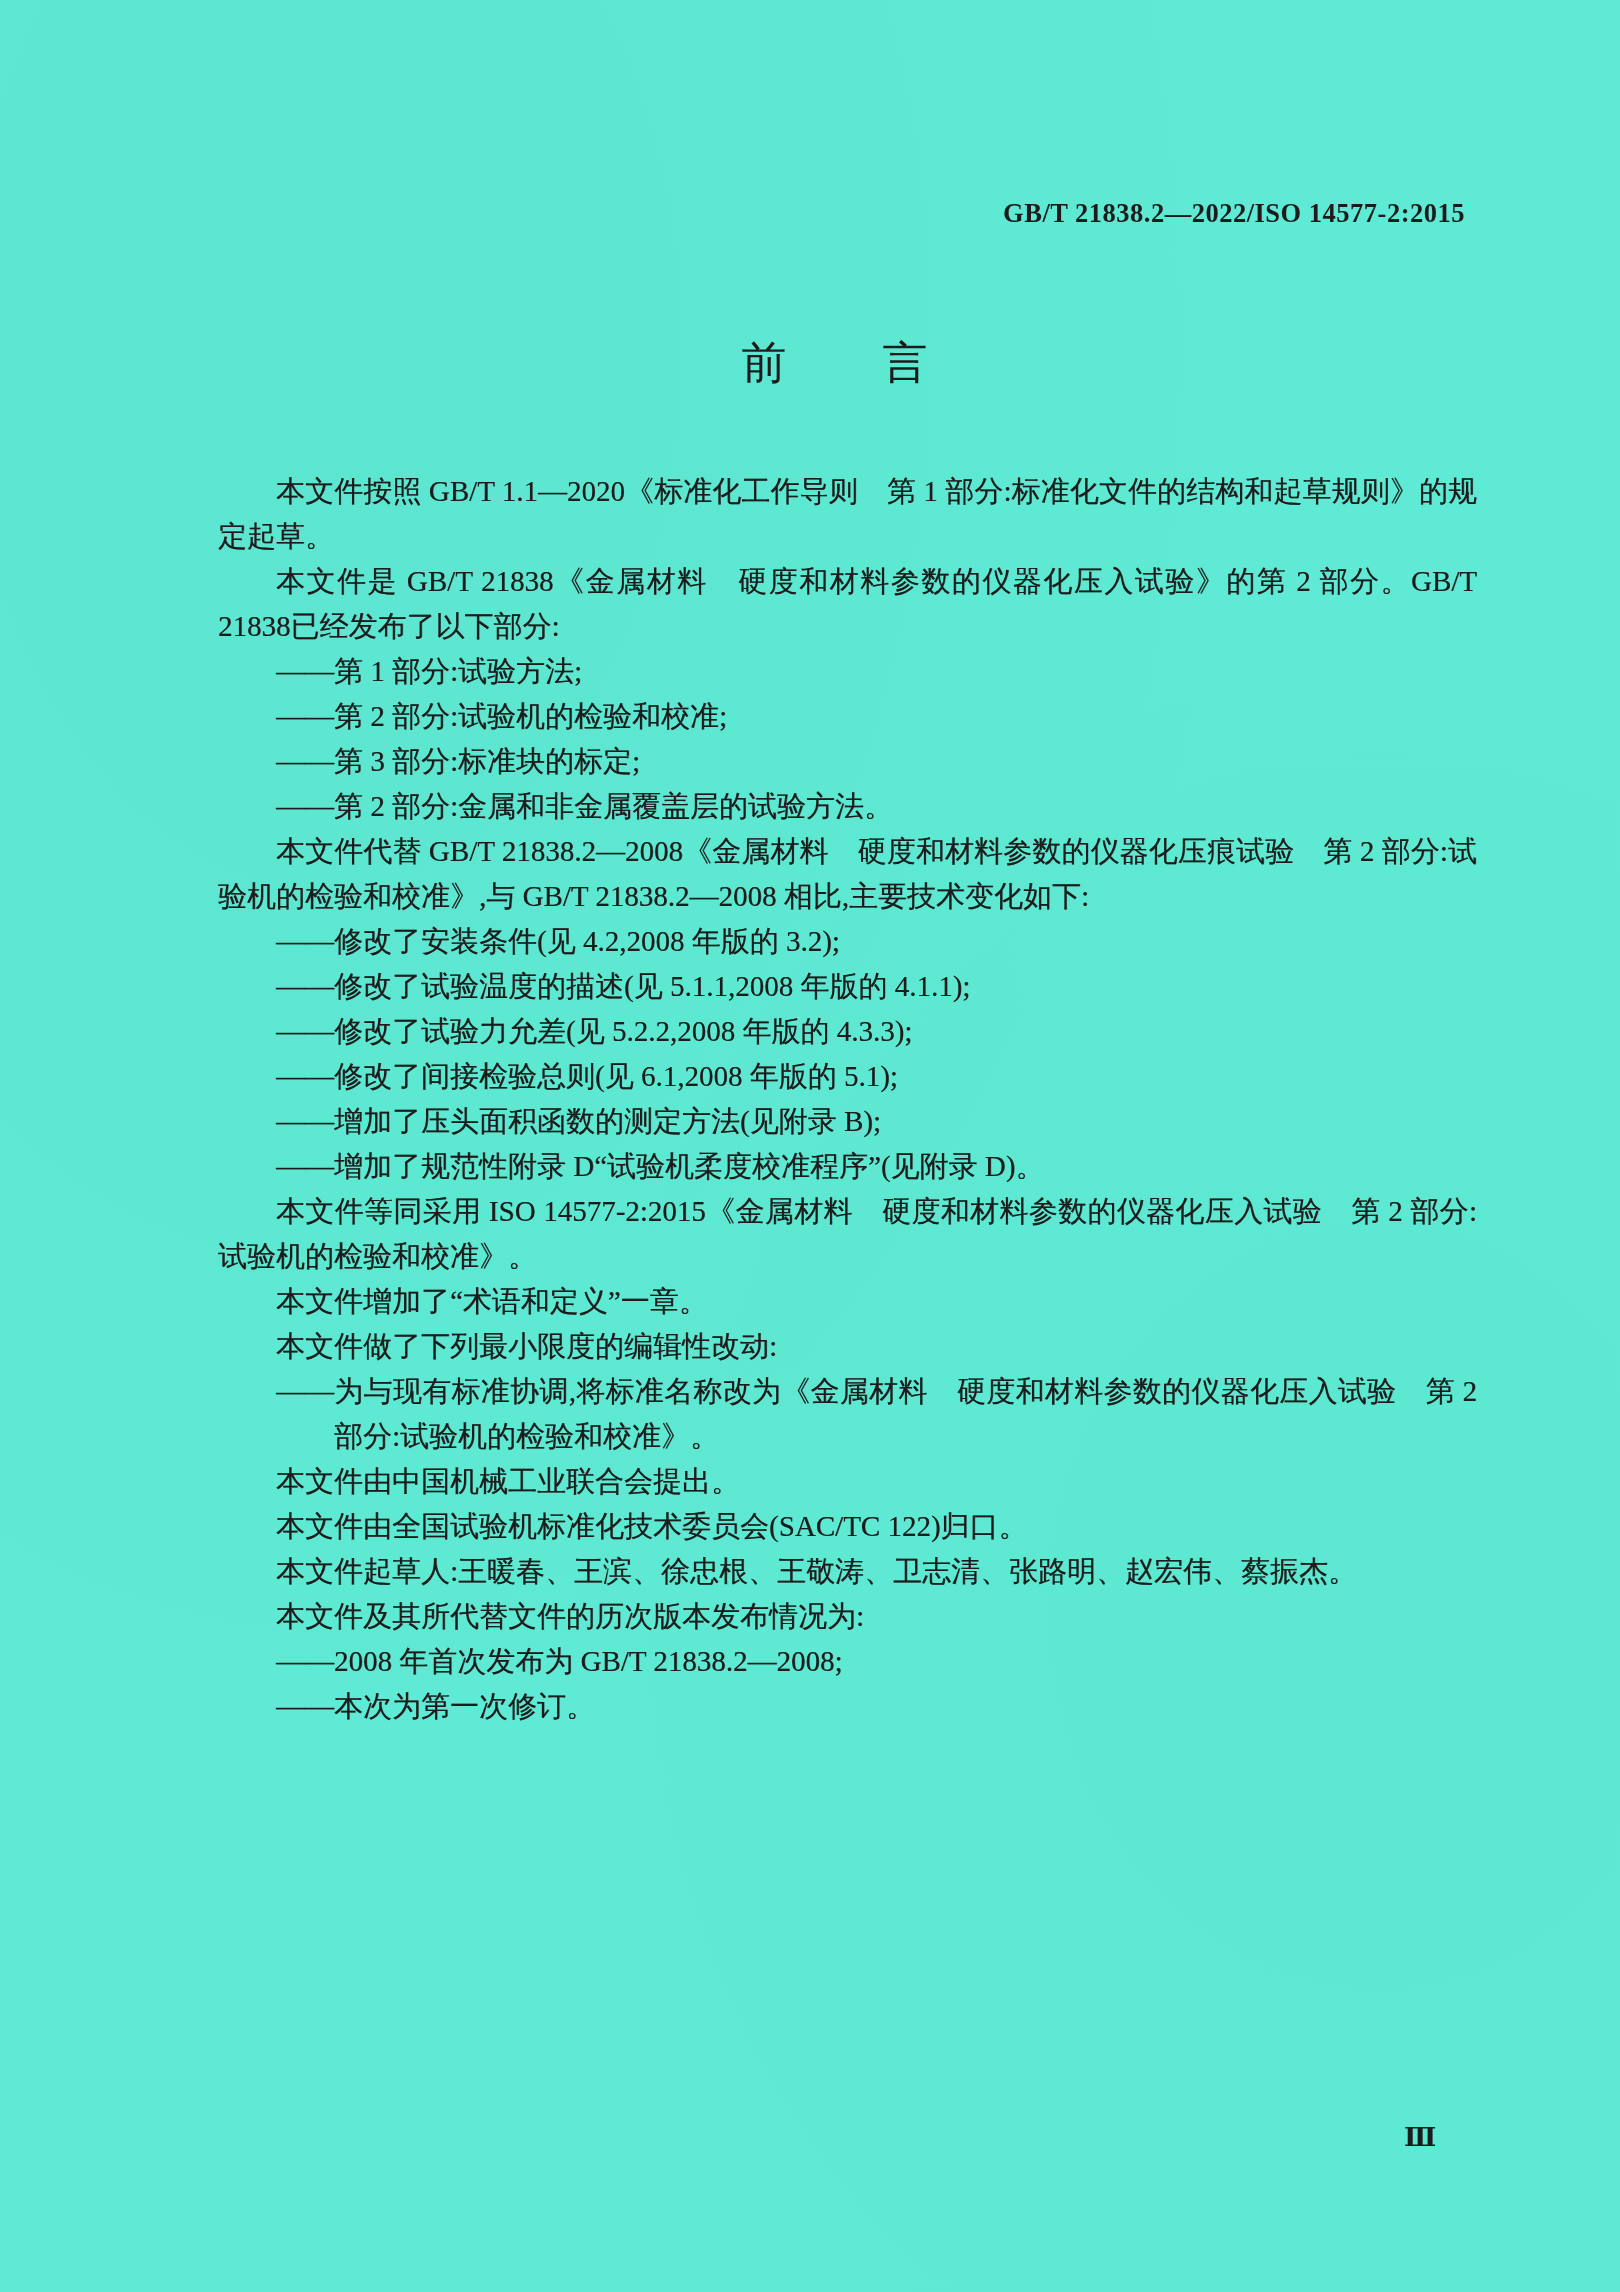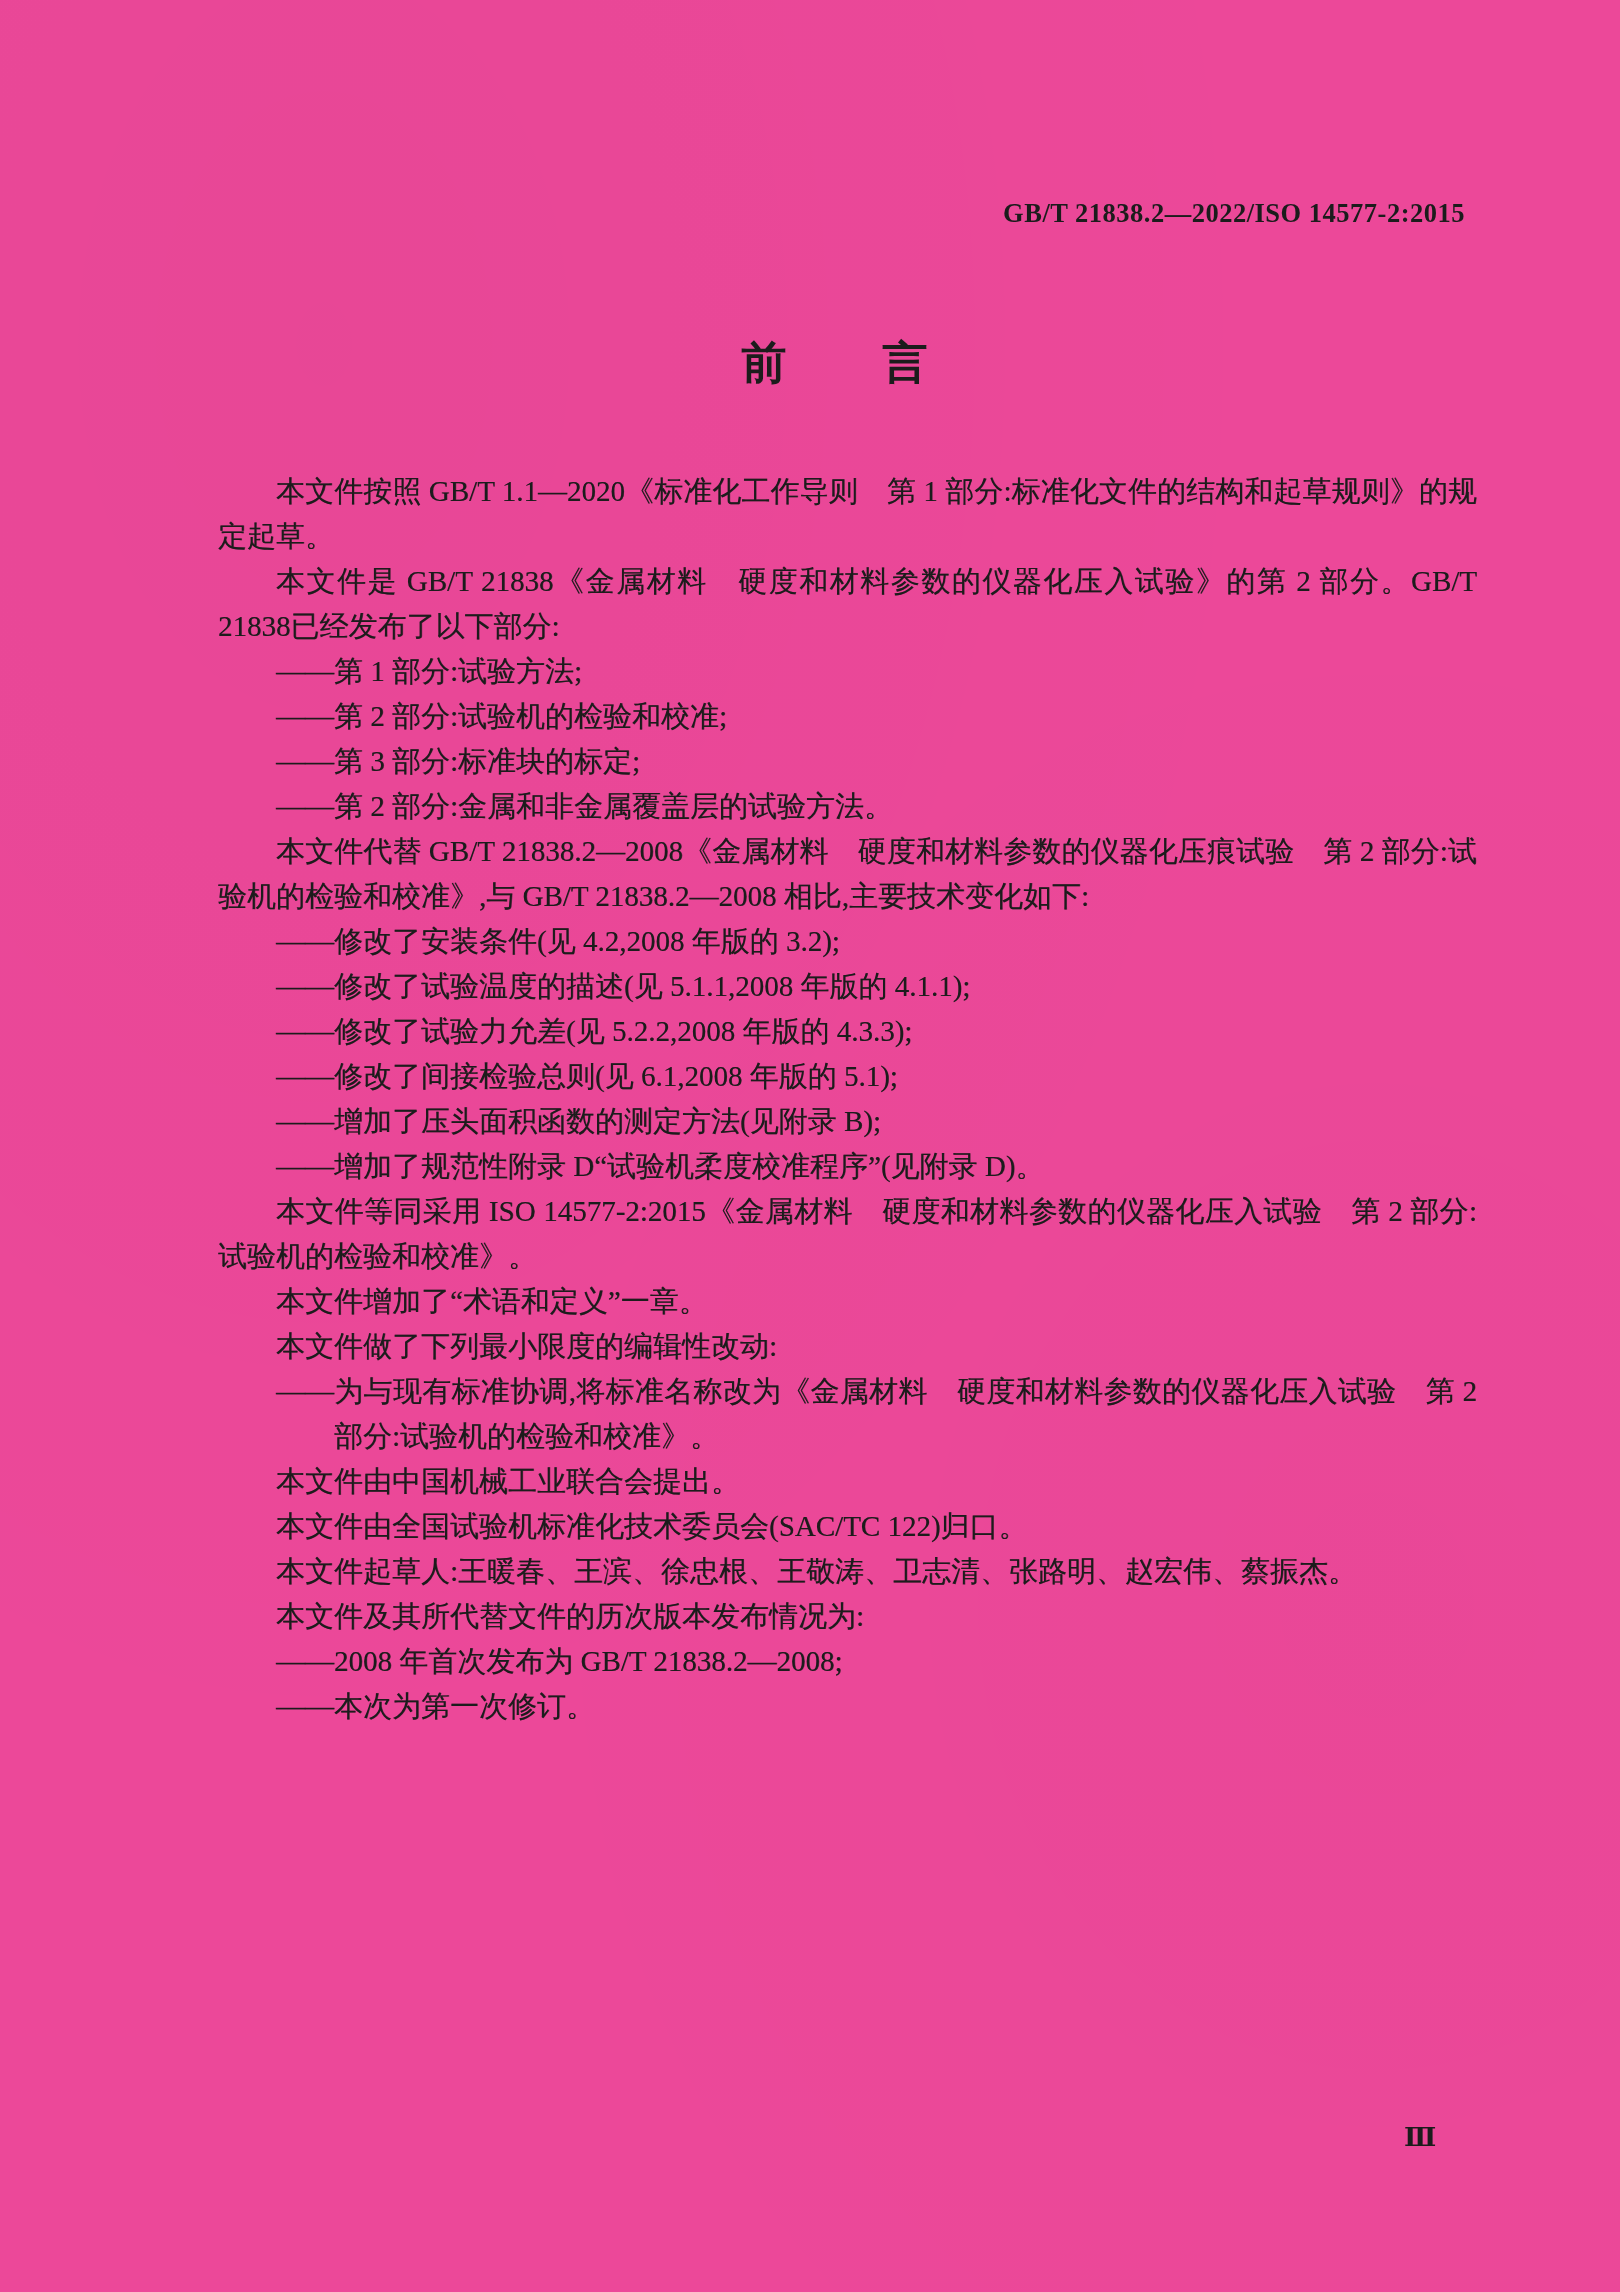--- a/index.html
+++ b/index.html
@@ -1,20 +1,20 @@
 <!DOCTYPE html>
 <html lang="zh"><head>
 <meta charset="utf-8">
 <style>
   html, body { margin: 0; padding: 0; }
   .page {
     position: relative;
     width: 1620px;
     height: 2293px;
-    background: #ec4899;
+    background: #5eead4;
     color: #1c1c1c;
     font-family: "Liberation Serif", "DejaVu Serif", serif;
     overflow: hidden;
   }
   
   .page::before {
     content: "";
     position: absolute;
     inset: 0;
     background:
@@ -33,21 +33,21 @@
     letter-spacing: 0.5px;
     white-space: nowrap;
   }
   .doc-title {
     position: absolute;
     top: 333px;
     left: 206px;
     width: 1259px;
     text-align: center;
     font-size: 45px;
-    font-weight: bold;
+    font-weight: normal;
     font-family: "Liberation Sans", "DejaVu Sans", sans-serif;
     letter-spacing: 2px;
   }
   .foreword {
     position: absolute;
     top: 469px;
     left: 206px;
     width: 1259px;
     font-size: 29px;
     line-height: 45px;

